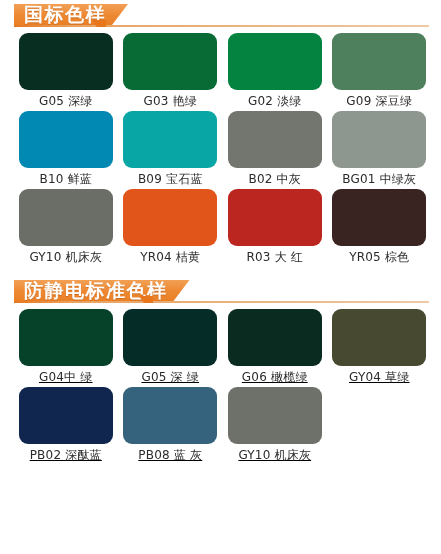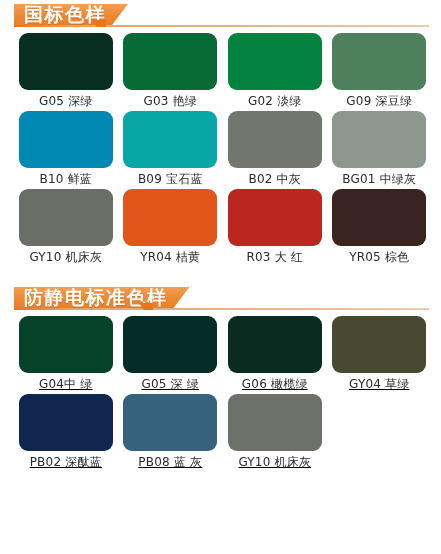--- a/index.html
+++ b/index.html
@@ -94,21 +94,21 @@
     font-size: 12px;
     color: #2b2b2b;
     line-height: 1;
     white-space: nowrap;
     letter-spacing: 0.2px;
     font-family: "DejaVu Sans", "Liberation Sans", sans-serif;
   }
 
   .section-one-grid { margin-top: 3px; }
   .section-two-grid { margin-top: 3px; text-decoration: underline; }
-  .section-two { margin-top: 16px; text-align: right; }
+  .section-two { margin-top: 9px; text-align: right; }
 </style>
 </head>
 <body>
 
 <div class="page">
 
   <div class="section">
     <div class="section-header">
       <div class="rule"></div>
       <div class="banner">

